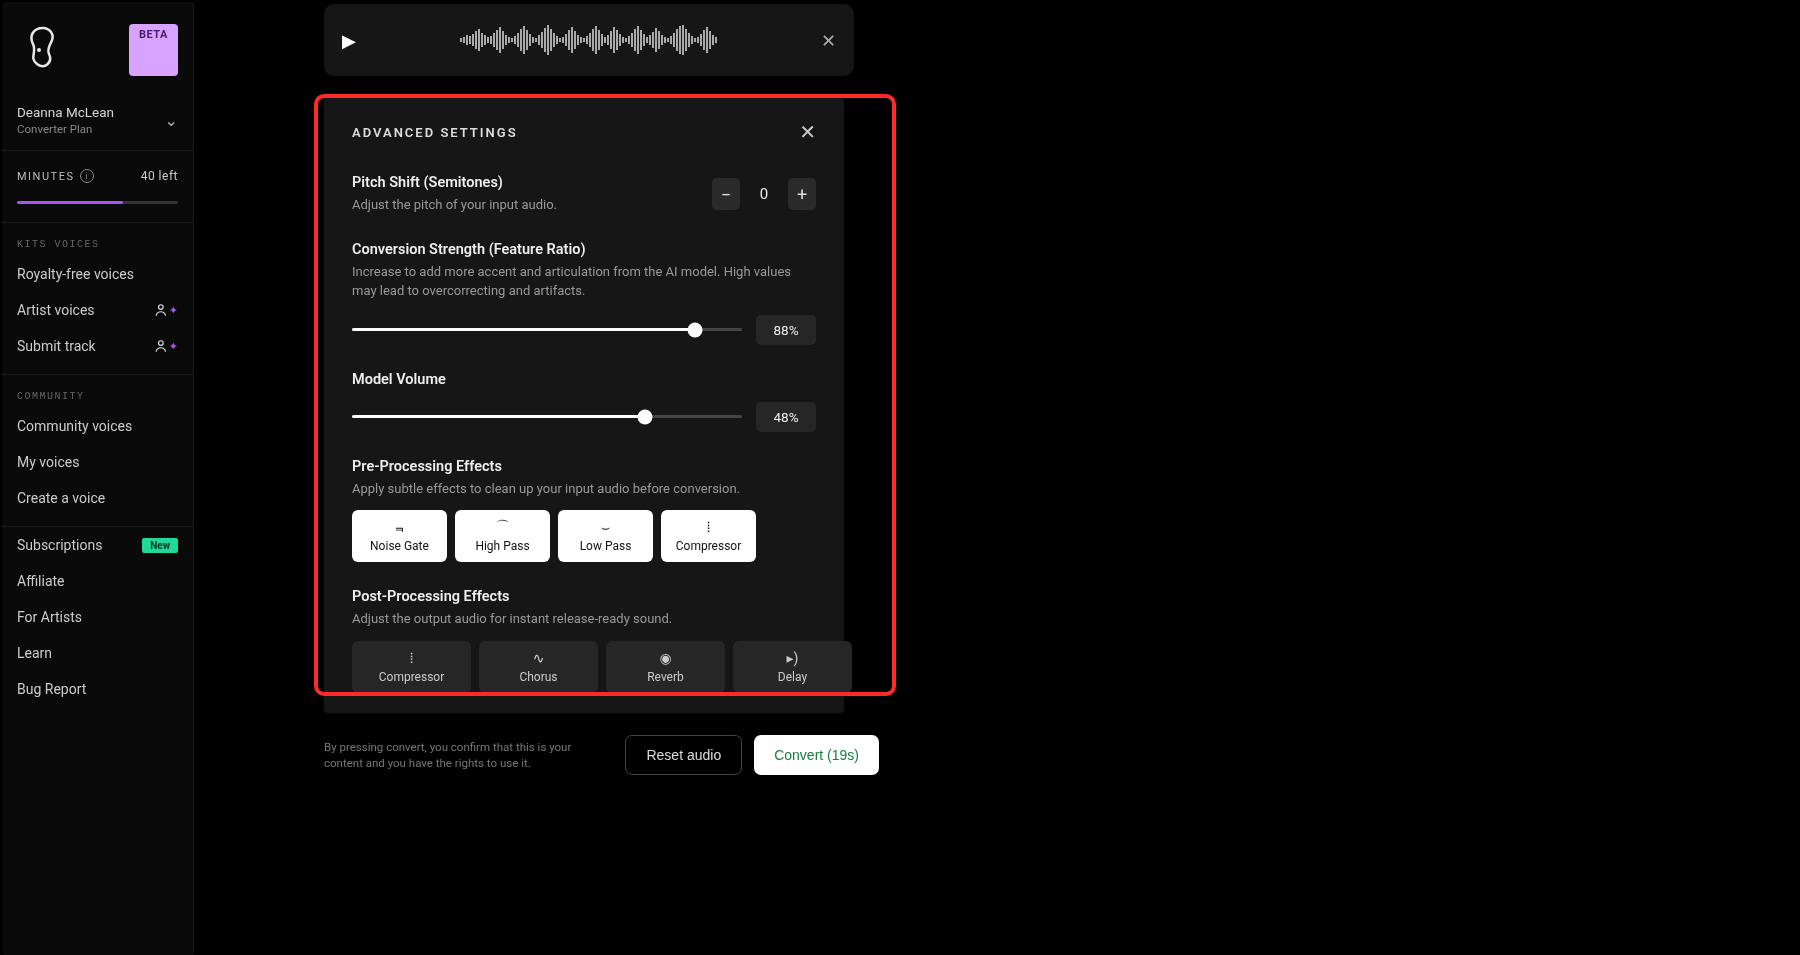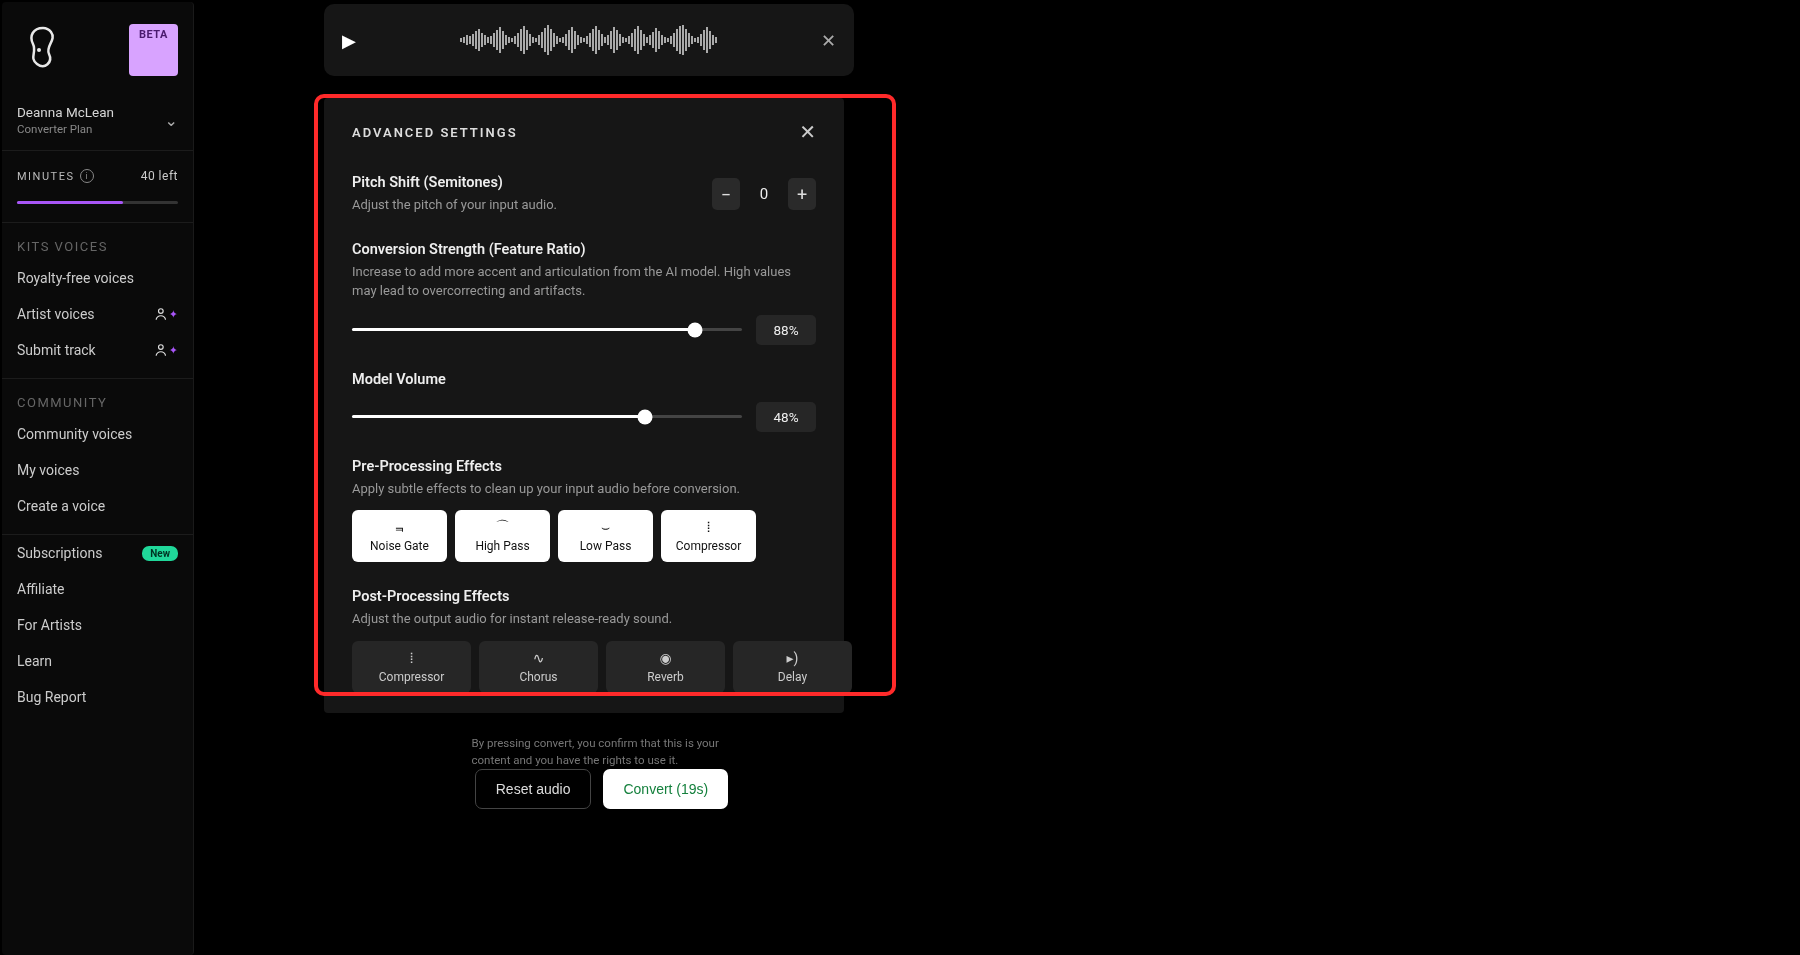--- a/index.html
+++ b/index.html
@@ -51,24 +51,24 @@
   padding: 18px 15px 10px 15px;
   display: flex;
   align-items: center;
   justify-content: space-between;
 }
 .minutes-label { font-size: 11px; letter-spacing: 1.5px; color: #bbb; display: flex; align-items: center; gap: 6px; }
 .info-circle { width: 14px; height: 14px; border: 1.5px solid #888; border-radius: 50%; display: inline-flex; align-items: center; justify-content: center; font-size: 9px; color: #888; }
 .minutes-left { font-size: 12px; color: #ccc; letter-spacing: 0.5px; }
 .progress-bar { margin: 8px 15px 18px 15px; height: 3px; background: #333; border-radius: 2px; position: relative; }
 .progress-fill { height: 100%; background: #a855f7; border-radius: 2px; }
-.section-label { font-size: 13px; letter-spacing: 1.5px; color: #666; padding: 16px 15px 6px 15px; }
+.section-label { font-size: 10px; letter-spacing: 1.5px; color: #666; padding: 16px 15px 6px 15px; font-family: Liberation Mono, monospace; }
 .nav-item { padding: 10px 15px; font-size: 14px; color: #ccc; cursor: pointer; display: flex; align-items: center; justify-content: space-between; }
 .sparkle { color: #a855f7; font-size: 13px; display: flex; align-items: center; gap: 2px; }
-.new-badge { background: #20d89a; color: #032; font-size: 10px; font-weight: 700; padding: 2px 8px; border-radius: 7px; }
+.new-badge { background: #20d89a; color: #032; font-size: 10px; font-weight: 700; padding: 2px 8px; border-radius: 2px; }
 
 .main { flex: 1; display: flex; flex-direction: column; align-items: flex-start; padding: 0 0 0 130px; }
 .player {
   width: 530px;
   height: 72px;
   background: #161616;
   border-radius: 10px;
   display: flex;
   align-items: center;
   padding: 0 18px;
@@ -131,21 +131,20 @@
 .effect-card.light { background: #fff; color: #111; }
 .effect-card.dark { background: #262626; color: #ccc; }
 .effect-icon { font-size: 14px; height: 16px; display: flex; align-items: center; }
 
 .footer-row {
   width: 555px;
   display: flex;
   align-items: center;
   justify-content: space-between;
   margin-top: 22px;
-  flex-direction: column;
 }
 .disclaimer { font-size: 11.5px; color: #777; line-height: 1.45; max-width: 260px; }
 .footer-actions { display: flex; gap: 12px; }
 .btn-outline { padding: 11px 20px; border: 1px solid #444; border-radius: 7px; color: #ddd; font-size: 14px; cursor: pointer; background: transparent; }
 .btn-solid { padding: 11px 20px; background: #fff; color: #15803d; border-radius: 7px; font-size: 14px; font-weight: 500; cursor: pointer; border: none; }
 
 .person-icon { display: inline-flex; align-items: center; }
 </style>
 </head>
 <body>

